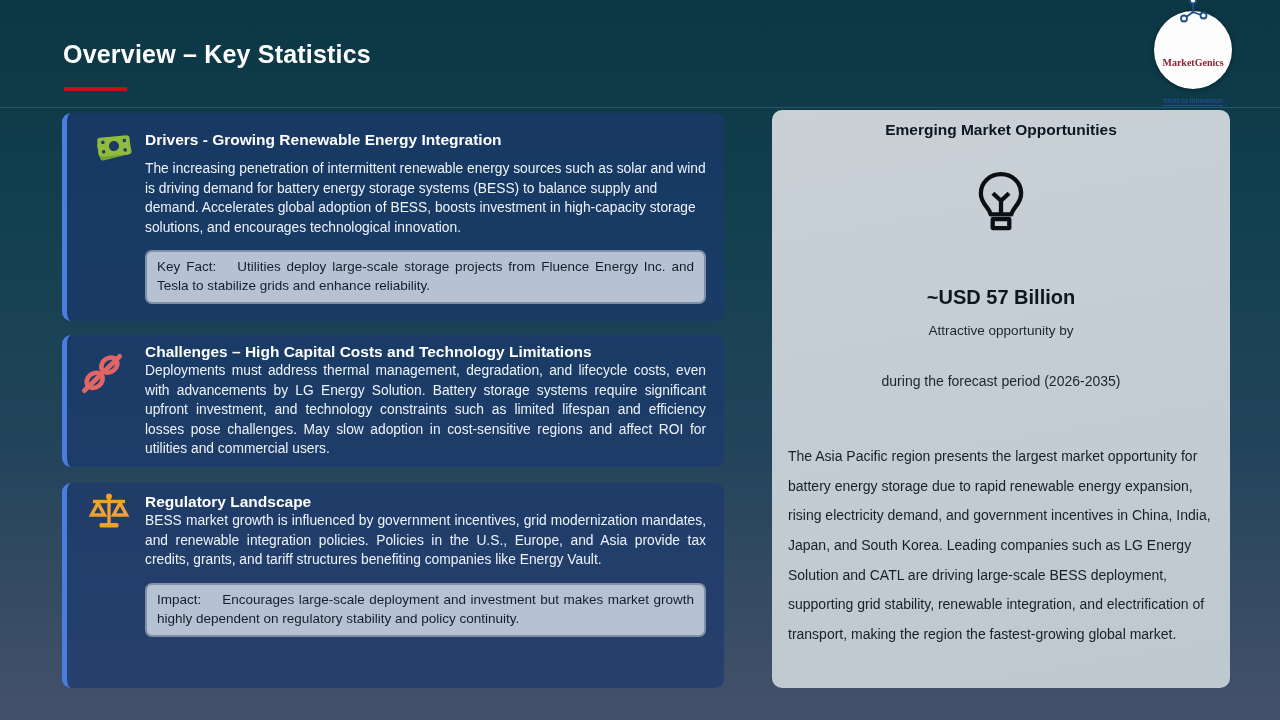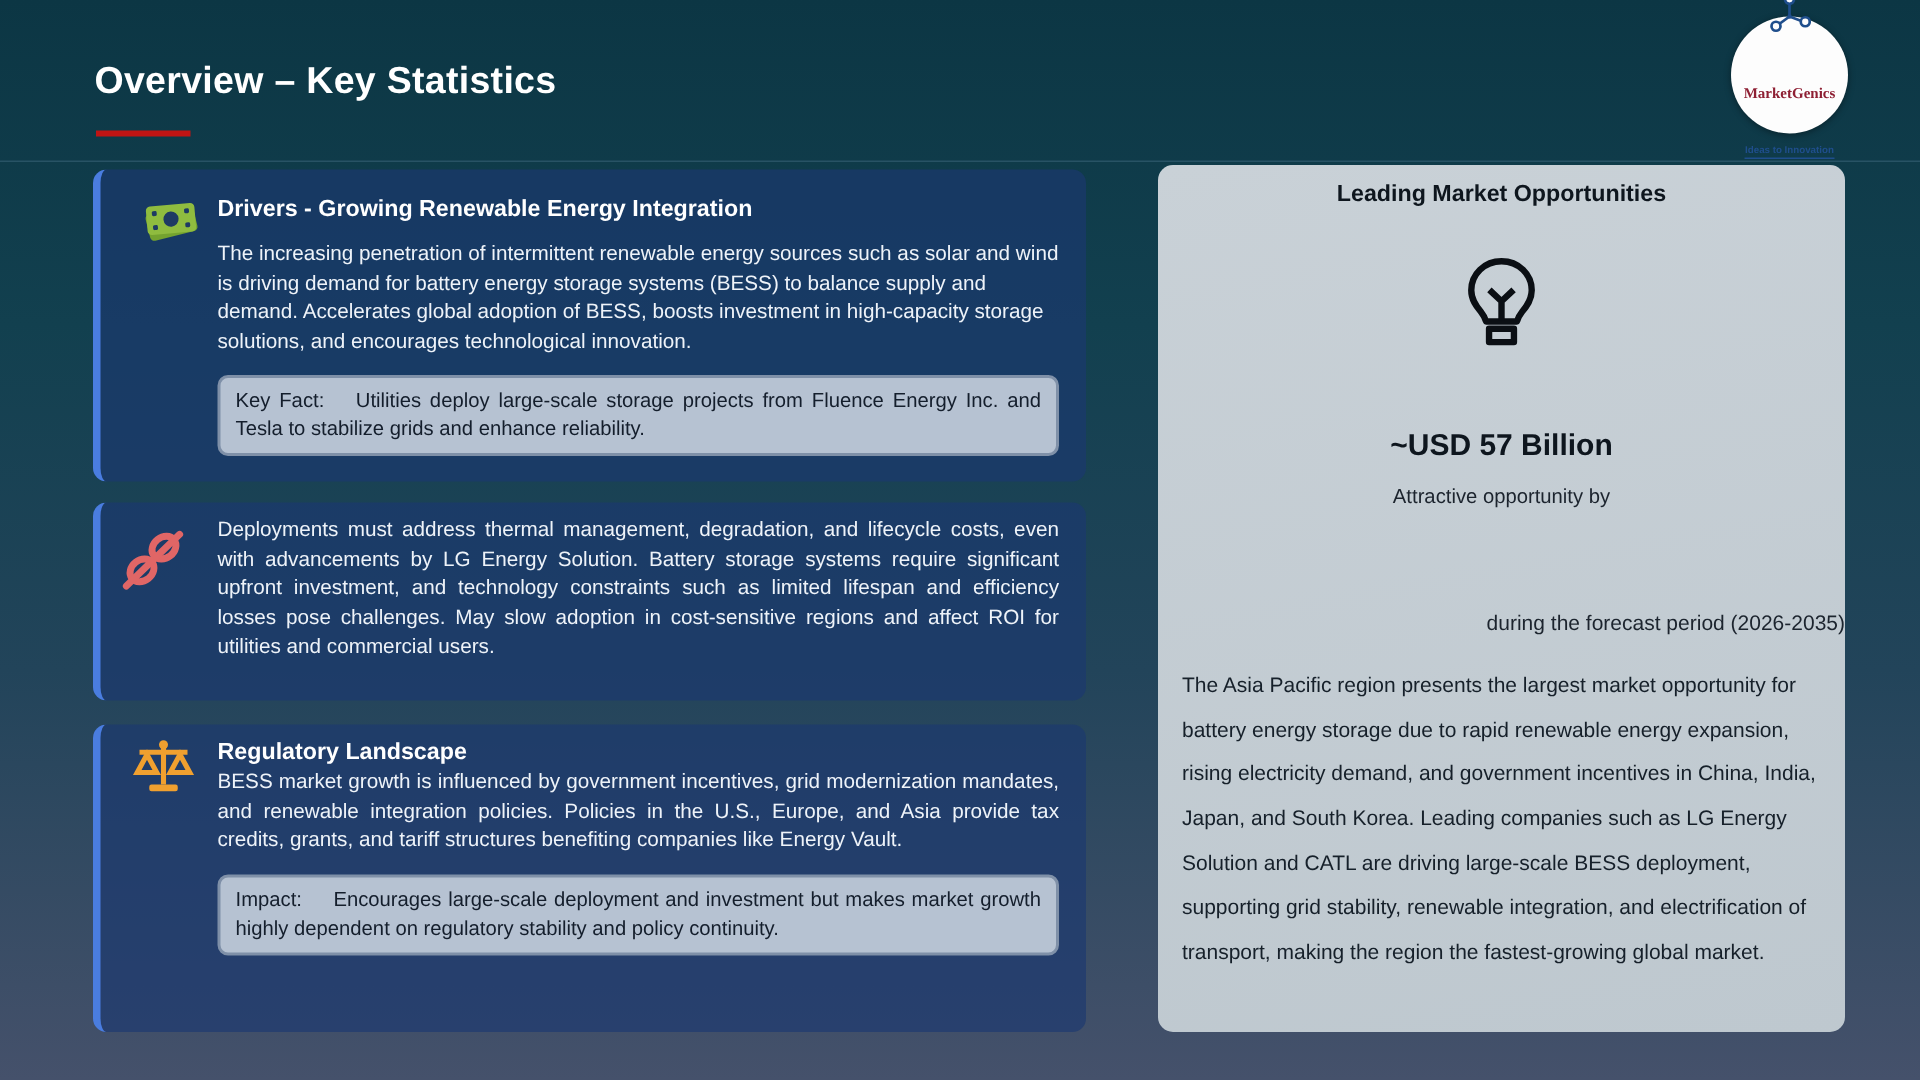--- a/index.html
+++ b/index.html
@@ -48,21 +48,21 @@
 
   .opportunity-panel {
     position:absolute; left:772px; top:110px; width:458px; height:578px; border-radius:10px;
     background:linear-gradient(170deg,#c9d1d7 0%,#bec8cf 100%);
   }
   .panel-title { position:absolute; top:11px; width:100%; text-align:center; font-size:15.5px; font-weight:bold; color:#0e161e; }
   .bulb-wrap { position:absolute; top:60px; left:0; width:100%; display:flex; justify-content:center; }
   .panel-value { position:absolute; top:176px; width:100%; text-align:center; font-size:20px; font-weight:bold; color:#0e161e; }
   .panel-subtitle { position:absolute; top:213px; width:100%; text-align:center; font-size:13.5px; color:#1c242e; }
   .panel-region { position:absolute; top:244px; width:100%; text-align:center; font-size:17.5px; font-weight:bold; color:#0e161e; }
-  .panel-period { position:absolute; top:297px; width:100%; text-align:right; font-size:14px; color:#1c242e; }
+  .panel-period { position:absolute; top:263px; width:100%; text-align:center; font-size:14px; color:#1c242e; }
   .panel-desc { position:absolute; top:332px; left:16px; right:16px; text-align:left; font-size:14px; line-height:2.12; color:#16202a; }
 </style>
 </head>
 <body>
 
 <div class="slide">
 
   <div class="page-title">Overview – Key Statistics</div>
   <div class="title-underline"></div>
   <div class="header-divider"></div>
@@ -114,20 +114,21 @@
     <span class="card-icon">
       <svg width="46" height="46" viewBox="0 0 44 44">
         <g stroke="#e06666" stroke-width="4.4" fill="none" stroke-linecap="round">
           <ellipse cx="15" cy="28" rx="8.2" ry="6.6" transform="rotate(-38 15 28)"></ellipse>
           <ellipse cx="29" cy="13.5" rx="8.2" ry="6.6" transform="rotate(-38 29 13.5)"></ellipse>
           <line x1="5" y1="38" x2="39" y2="5"></line>
         </g>
       </svg>
     </span>
     <div class="card-content">
+      <div class="card-title">Challenges – High Capital Costs and Technology Limitations</div>
       <div class="card-body">Deployments must address thermal management, degradation, and lifecycle costs, even with advancements by LG Energy Solution. Battery storage systems require significant upfront investment, and technology constraints such as limited lifespan and efficiency losses pose challenges. May slow adoption in cost-sensitive regions and affect ROI for utilities and commercial users.</div>
     </div>
   </div>
 
   <div class="card card-3">
     <span class="card-icon">
       <svg width="44" height="42" viewBox="0 0 44 42">
         <g stroke="#f0a02f" stroke-width="3.4" fill="none">
           <line x1="22" y1="6" x2="22" y2="31"></line>
           <line x1="6" y1="9.5" x2="38" y2="9.5"></line>
@@ -141,21 +142,21 @@
     <div class="card-content">
       <div class="card-title">Regulatory Landscape</div>
       <div class="card-body">BESS market growth is influenced by government incentives, grid modernization mandates, and renewable integration policies. Policies in the U.S., Europe, and Asia provide tax credits, grants, and tariff structures benefiting companies like Energy Vault.</div>
       <div class="callout">
         <span class="callout-label">Impact:</span><span>Encourages large-scale deployment and investment but makes market growth highly dependent on regulatory stability and policy continuity.</span>
       </div>
     </div>
   </div>
 
   <div class="opportunity-panel">
-    <div class="panel-title">Leading Market Opportunities</div>
+    <div class="panel-title">Emerging Market Opportunities</div>
     <div class="bulb-wrap">
       <svg width="60" height="64" viewBox="0 0 48 54">
         <g stroke="#0b0f14" stroke-width="3.6" fill="none" stroke-linejoin="round">
           <path d="M24,3.5 C33.6,3.5 41,10.8 41,19.8 C41,25.2 38.2,28.8 35.6,31.9 C34.3,33.5 33.3,35.3 32.7,37.4 L15.3,37.4 C14.7,35.3 13.7,33.5 12.4,31.9 C9.8,28.8 7,25.2 7,19.8 C7,10.8 14.4,3.5 24,3.5 Z"></path>
           <path d="M24,37 L24,26 M24,26 L17.2,19.6 M24,26 L30.8,19.6"></path>
           <rect x="17" y="41.5" width="14" height="7.5"></rect>
         </g>
       </svg>
     </div>
     <div class="panel-value">~USD 57 Billion</div>

